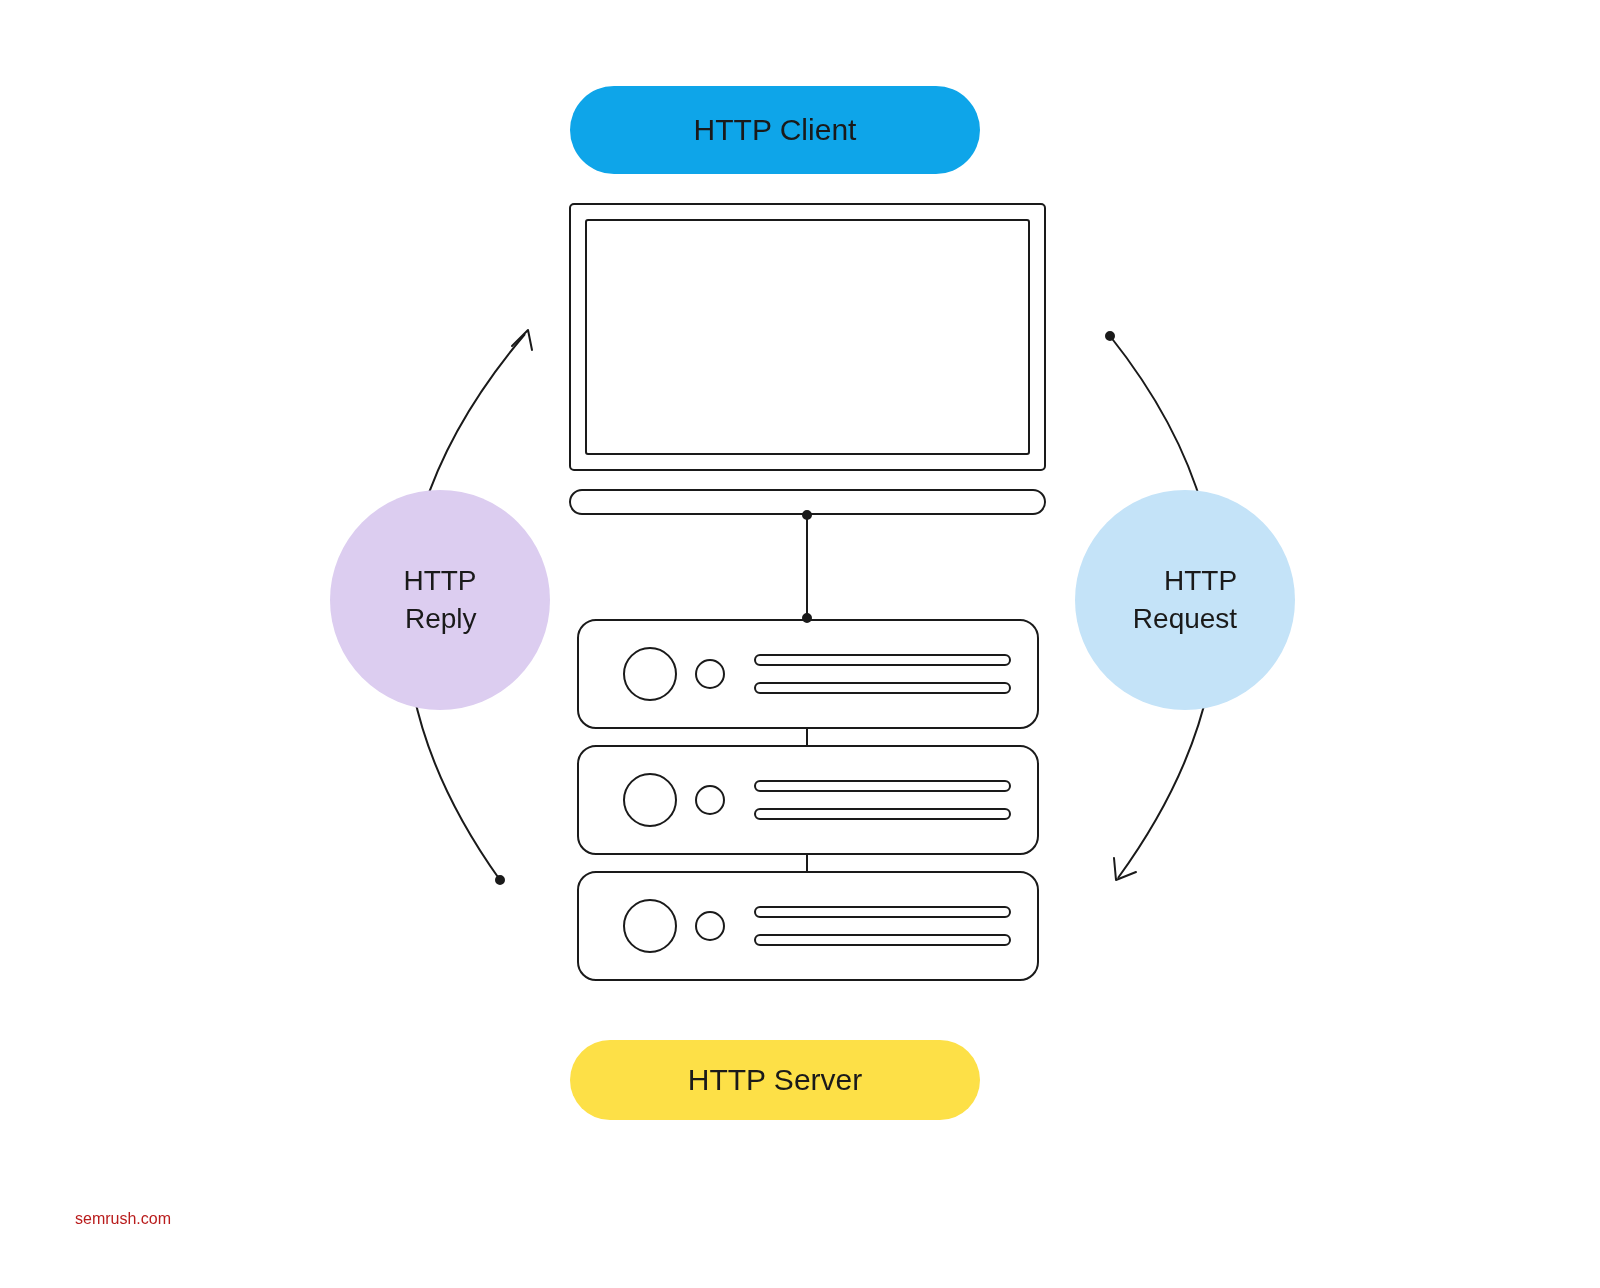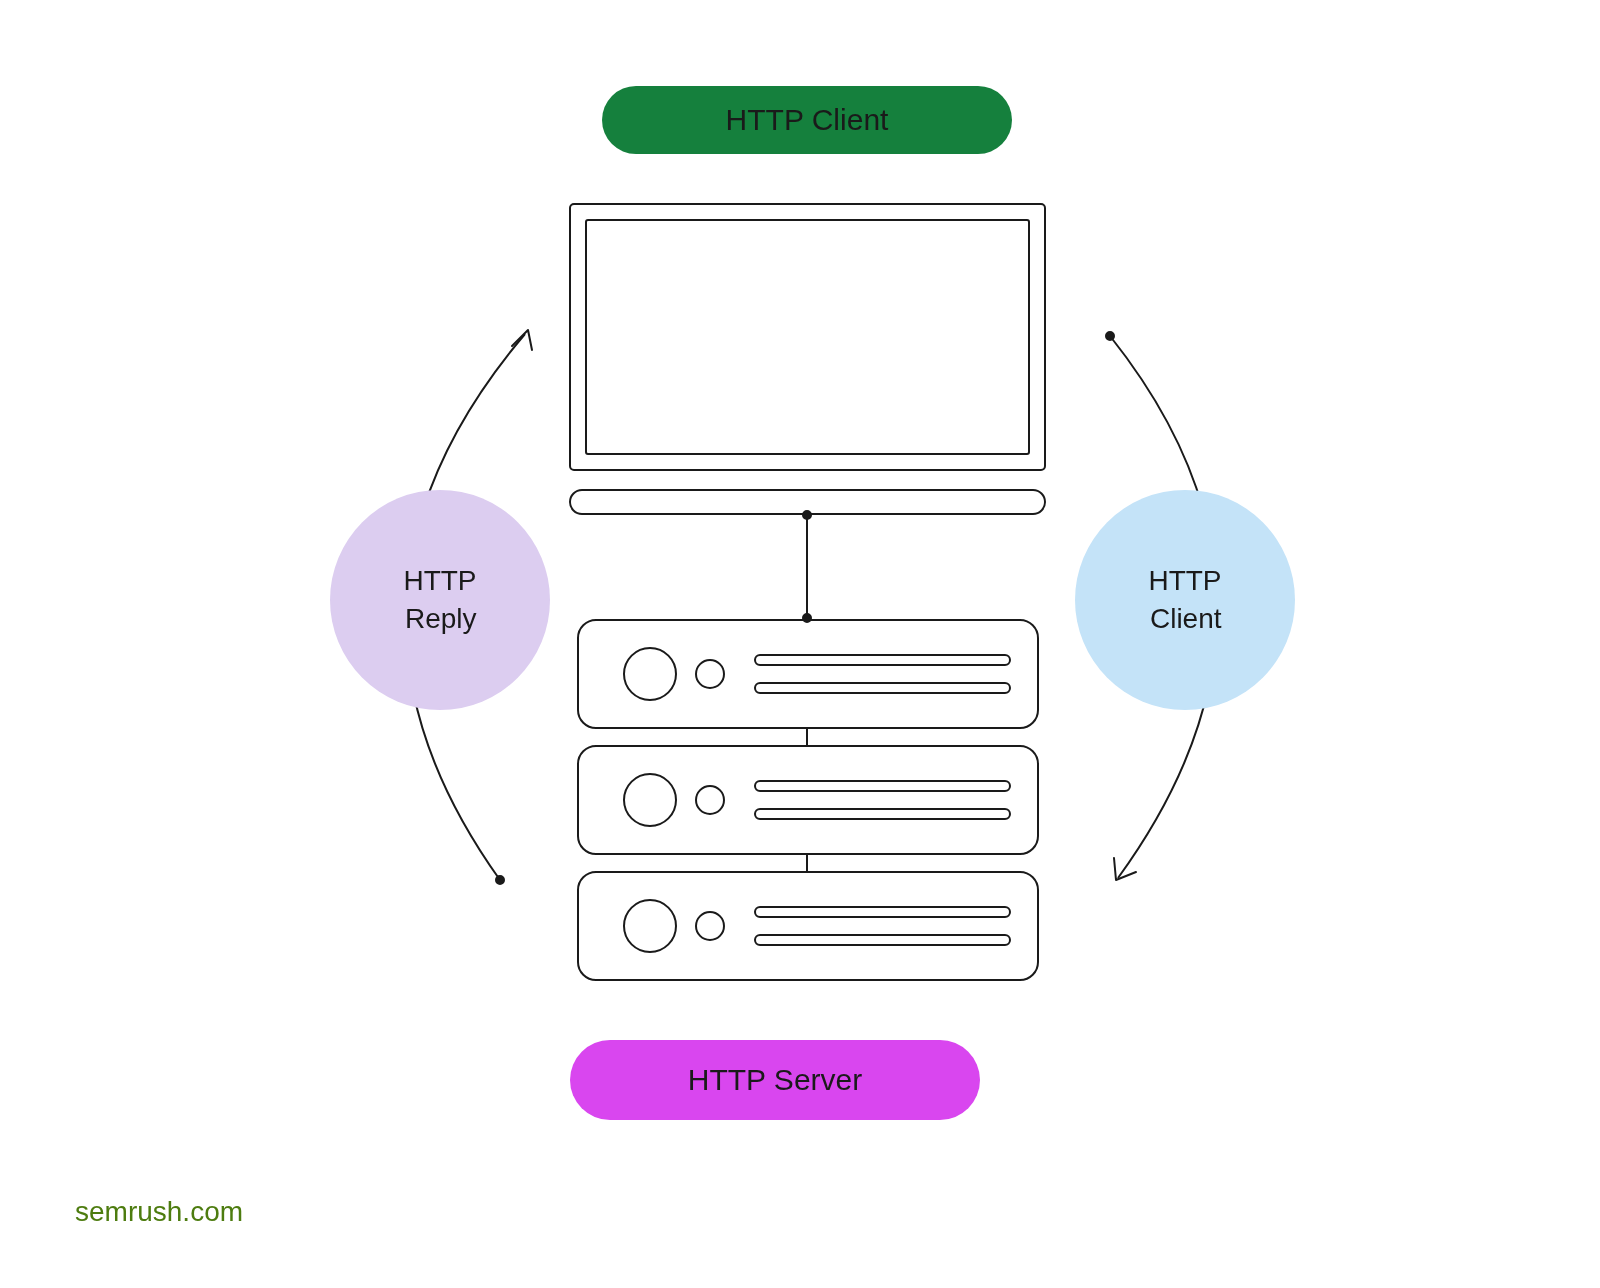--- a/index.html
+++ b/index.html
@@ -19,32 +19,32 @@
       position: absolute;
       border-radius: 999px;
       display: flex;
       align-items: center;
       justify-content: center;
       font-size: 30px;
       color: #1a1a1a;
       font-weight: 400;
     }
     .pill-top {
-      left: 602px;
+      left: 570px;
       top: 86px;
       width: 410px;
-      height: 68px;
-      background: #15803d;
+      height: 88px;
+      background: #0ea5e9;
     }
     .pill-bottom {
       left: 570px;
       top: 1040px;
       width: 410px;
       height: 80px;
-      background: #d946ef;
+      background: #fde047;
     }
     .bubble {
       position: absolute;
       border-radius: 50%;
       display: flex;
       align-items: center;
       justify-content: center;
       text-align: right;
       font-size: 28px;
       color: #1a1a1a;
@@ -61,22 +61,22 @@
       left: 1075px;
       top: 490px;
       width: 220px;
       height: 220px;
       background: #c4e3f8;
     }
     .footer-url {
       position: absolute;
       left: 75px;
       bottom: 60px;
-      font-size: 28px;
-      color: #4d7c0f;
+      font-size: 16px;
+      color: #b91c1c;
     }
     .footer-logo {
       position: absolute;
       right: 75px;
       bottom: 50px;
       display: flex;
       align-items: center;
       gap: 8px;
     }
     .logo-text {
@@ -166,20 +166,20 @@
   <div class="bubble bubble-left">
     <div>
       <div>HTTP</div>
       <div>Reply</div>
     </div>
   </div>
 
   <div class="bubble bubble-right">
     <div>
       <div>HTTP</div>
-      <div>Client</div>
+      <div>Request</div>
     </div>
   </div>
 
   <div class="footer-url">semrush.com</div>
 
 
 </div>
 
 </body></html>

